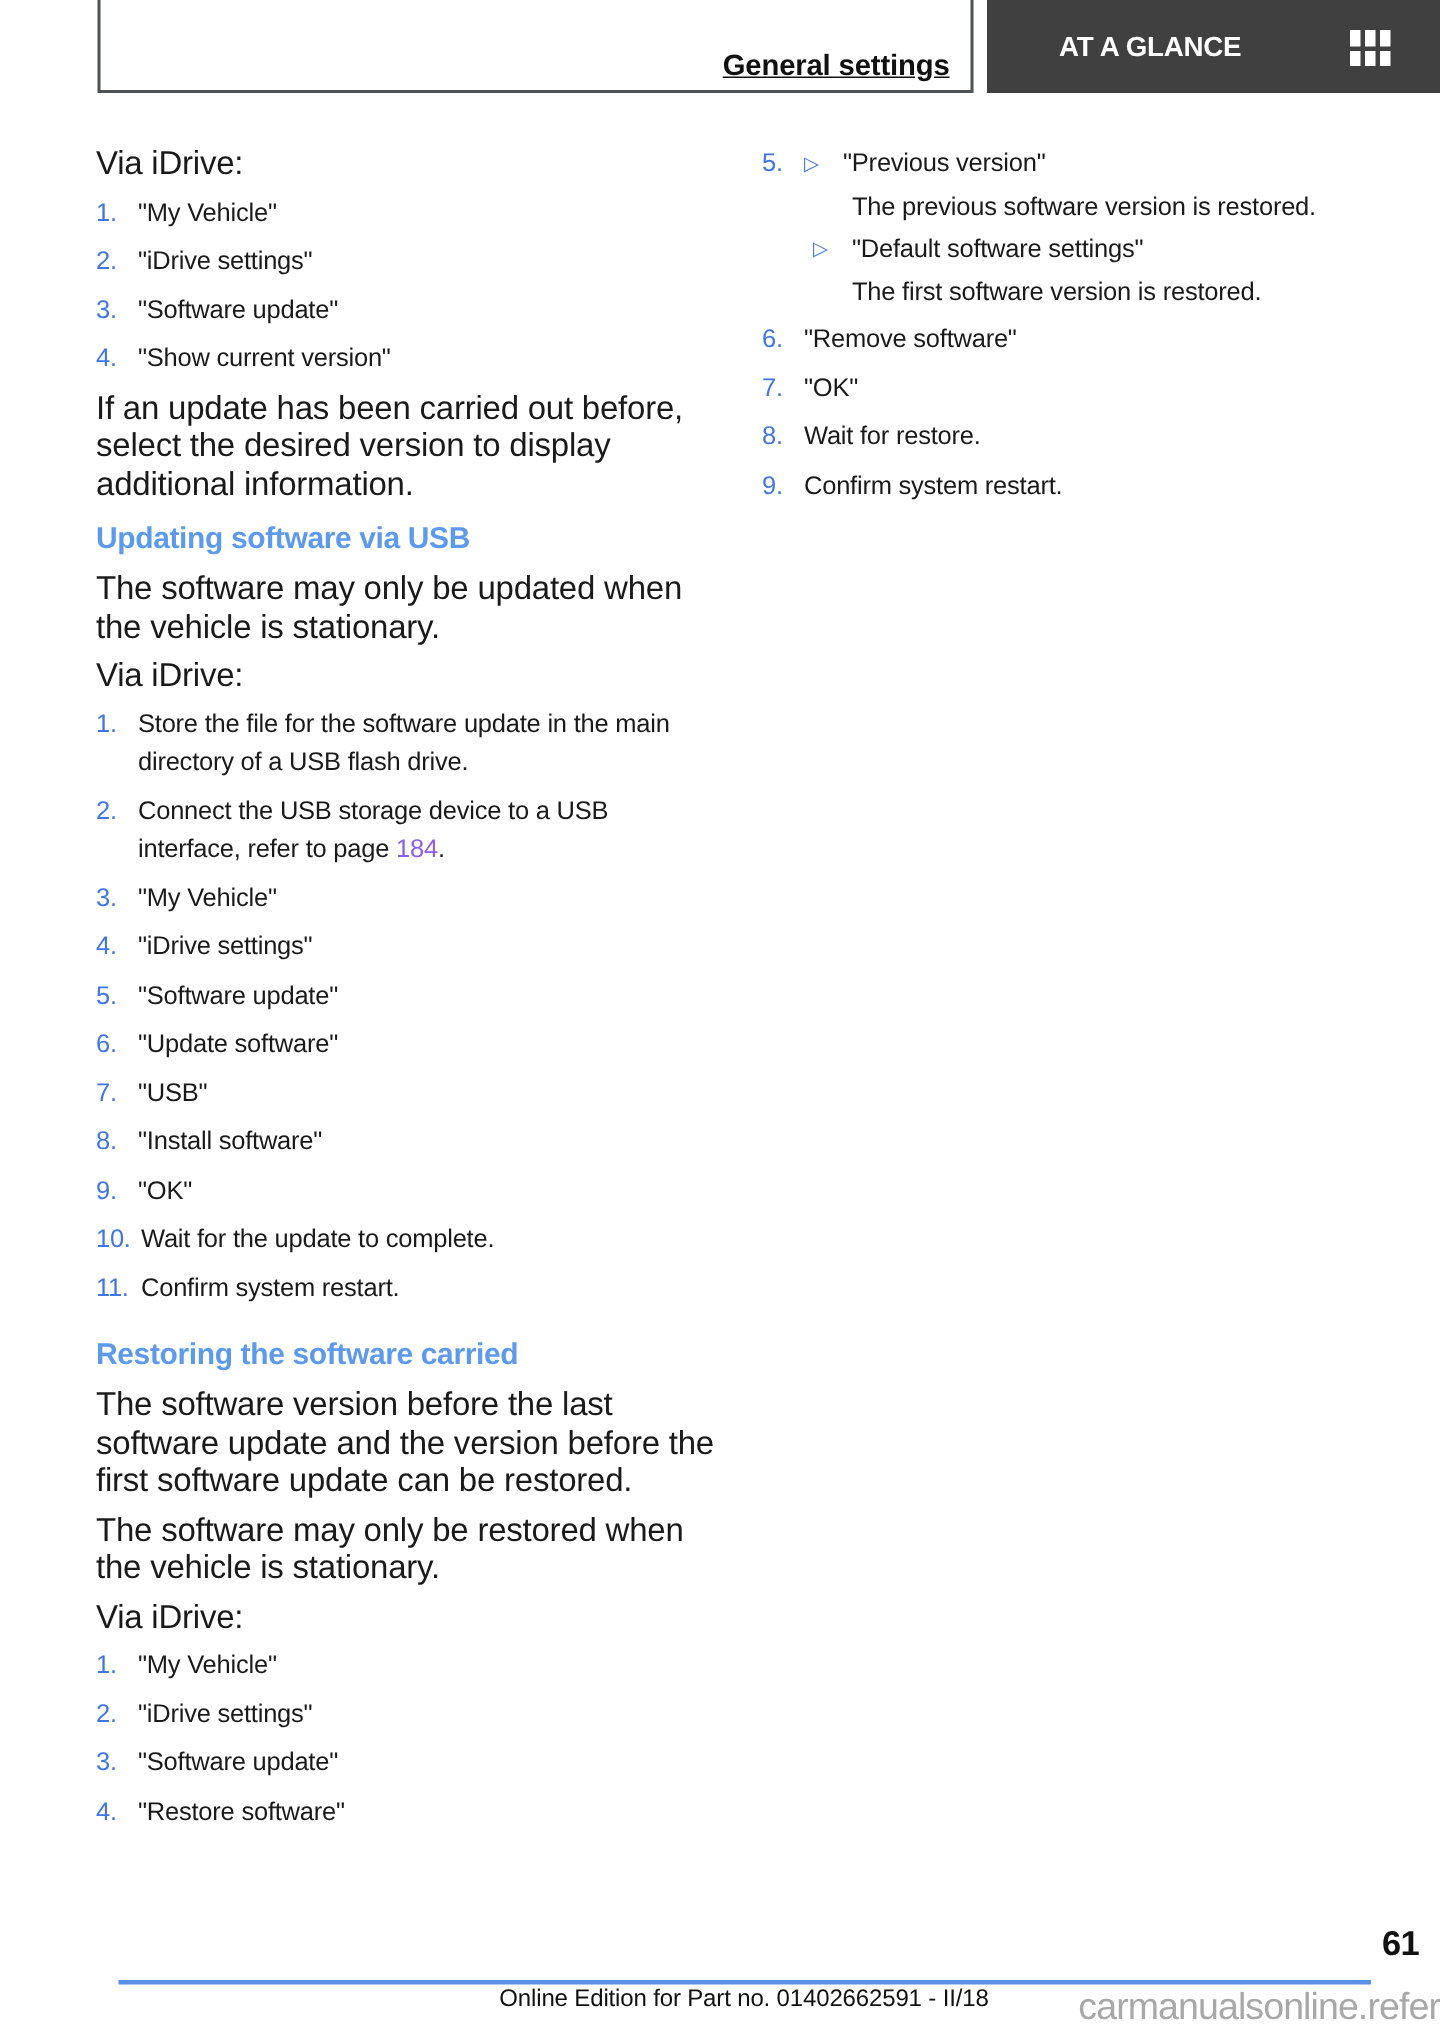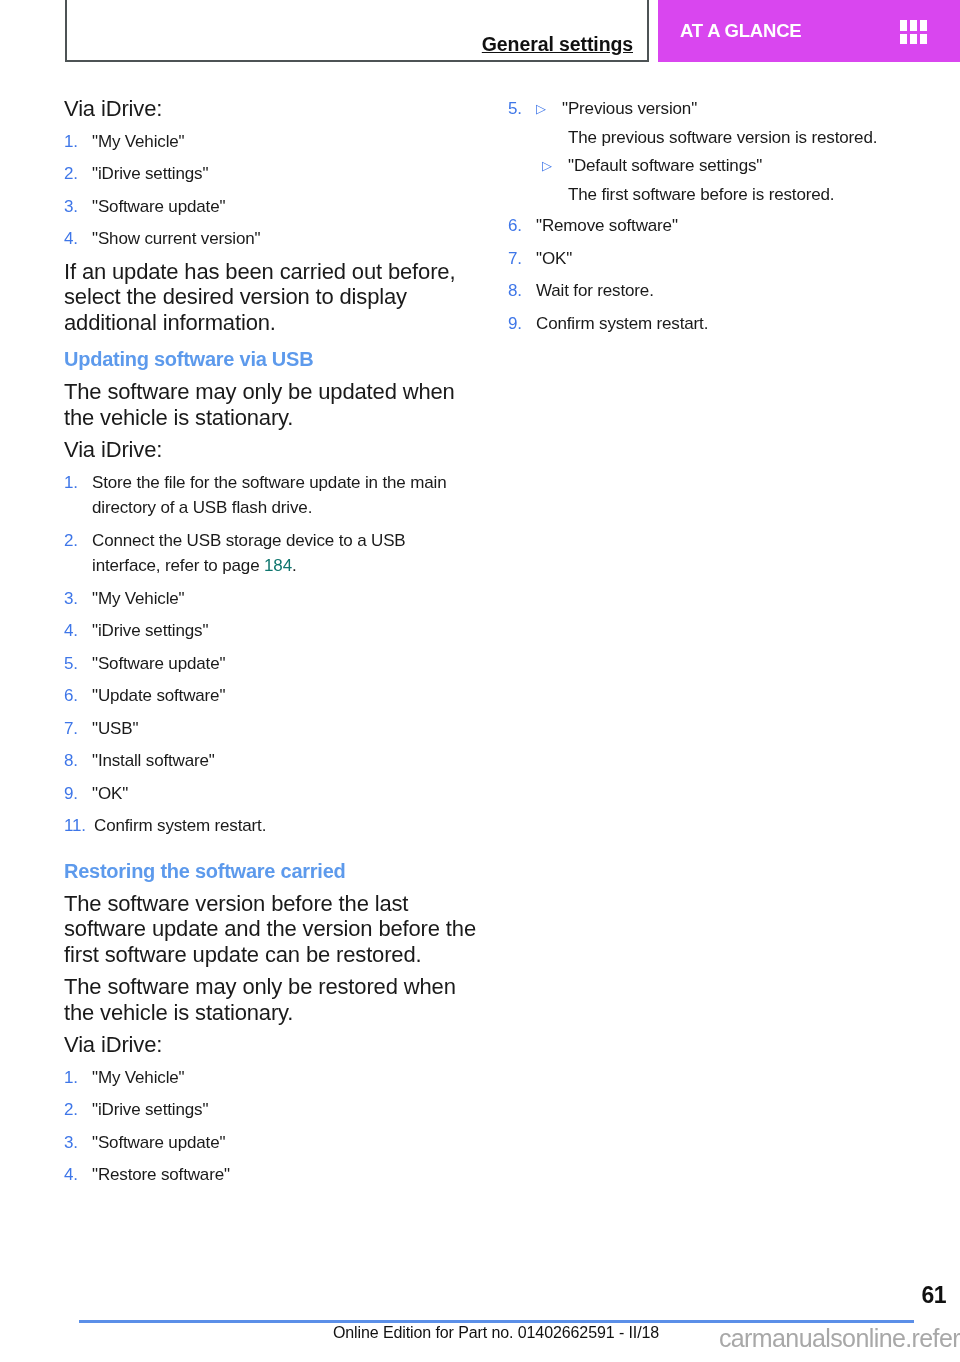--- a/index.html
+++ b/index.html
@@ -43,25 +43,25 @@
     letter-spacing: -0.1px;
     line-height: 1;
     text-decoration: underline;
   }
   .header-blue {
     position: absolute;
     left: 658px;
     top: 0;
     width: 302px;
     height: 62px;
-    background: #d946ef;
+    background: #404040;
     display: flex;
     align-items: center;
     justify-content: flex-start;
-    padding-left: 22px;
+    padding-left: 48px;
     text-align: right;
   }
   .header-blue-label {
     font-size: 18.5px;
     font-weight: bold;
     color: #ffffff;
     letter-spacing: -0.2px;
     white-space: nowrap;
   }
   .glance-icon {
@@ -120,21 +120,21 @@
     letter-spacing: -0.2px;
   }
   .step-num.wide { width: 30px; }
   .step-text {
     flex: 1 1 auto;
     font-size: 17px;
     line-height: 25.5px;
     color: #1a1a1a;
     letter-spacing: -0.15px;
   }
-  .pageref { color: #0f766e; }
+  .pageref { color: #8b5cf6; }
 
   
   .subline {
     display: flex;
     align-items: flex-start;
     margin-bottom: 3px;
   }
   .sub-indent { flex: 0 0 auto; width: 34px; }
   .tri {
     flex: 0 0 auto;
@@ -276,20 +276,24 @@
     </li>
     <li class="step">
       <span class="step-num">8.</span>
       <span class="step-text">"Install software"</span>
     </li>
     <li class="step">
       <span class="step-num">9.</span>
       <span class="step-text">"OK"</span>
     </li>
     <li class="step">
+      <span class="step-num wide">10.</span>
+      <span class="step-text">Wait for the update to complete.</span>
+    </li>
+    <li class="step">
       <span class="step-num wide">11.</span>
       <span class="step-text">Confirm system restart.</span>
     </li>
   </ul>
 
   <h2 class="section-heading">Restoring the software carried</h2>
 
   <p class="para">The software version before the last software update and the version before the first software update can be restored.</p>
   <p class="para">The software may only be restored when the vehicle is stationary.</p>
   <p class="para">Via iDrive:</p>
@@ -326,21 +330,21 @@
     <span class="sub-text">The previous software version is restored.</span>
   </div>
 
   <div class="subline">
     <span class="sub-indent"></span>
     <span class="tri">▷</span>
     <span class="sub-text">"Default software settings"</span>
   </div>
   <div class="subline">
     <span class="sub-desc-pad"></span>
-    <span class="sub-text">The first software before is restored.</span>
+    <span class="sub-text">The first software version is restored.</span>
   </div>
 
   <ul class="steps">
     <li class="step">
       <span class="step-num">6.</span>
       <span class="step-text">"Remove software"</span>
     </li>
     <li class="step">
       <span class="step-num">7.</span>
       <span class="step-text">"OK"</span>

